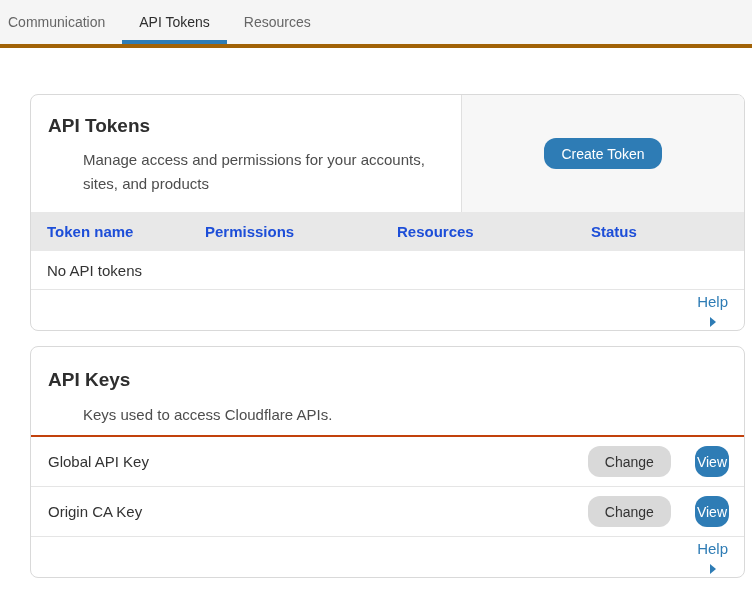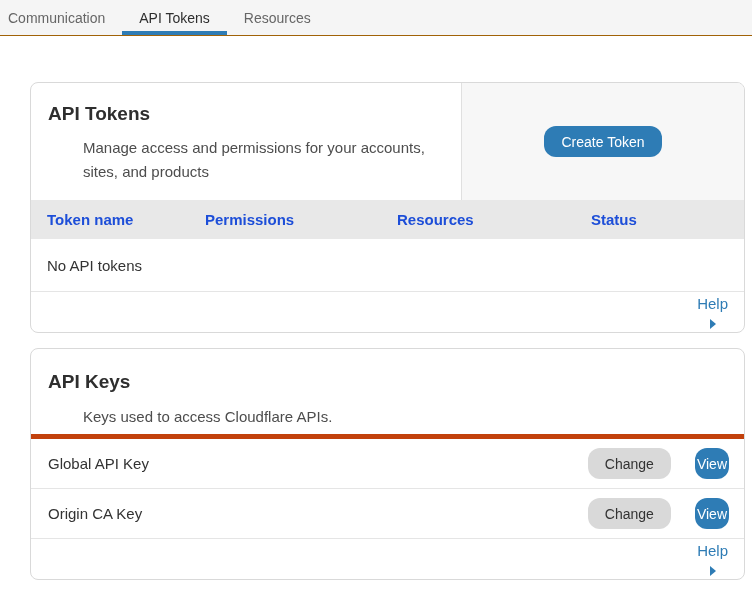--- a/index.html
+++ b/index.html
@@ -8,23 +8,23 @@
     width: 752px;
     height: 592px;
     background: #ffffff;
     font-family: "Liberation Sans", "DejaVu Sans", sans-serif;
     color: #333333;
     overflow: hidden;
   }
 
   
   .tabbar {
-    height: 36px;
+    height: 48px;
     background: #f5f5f5;
-    border-bottom: 1px solid #a16207;
+    border-bottom: 4px solid #a16207;
     display: flex;
     align-items: stretch;
     padding-left: 8px;
   }
   .tab {
     display: flex;
     align-items: center;
     padding: 4px 17px 0 17px;
     font-size: 14px;
     color: #666666;
@@ -108,21 +108,21 @@
     grid-template-columns: 158px 192px 194px 1fr;
     background: #e8e8e8;
     height: 39px;
     align-items: center;
     font-size: 15px;
     font-weight: 600;
     color: #1d4ed8;
   }
   .thead > div { padding-left: 16px; }
   .empty-row {
-    height: 53px;
+    height: 39px;
     display: flex;
     align-items: center;
     padding-left: 16px;
     font-size: 15px;
     border-bottom: 1px solid #e5e5e5;
   }
 
   
   .help-row {
     height: 40px;
@@ -146,21 +146,21 @@
     height: 0;
     border-left: 6px solid #2e7cb5;
     border-top: 5px solid transparent;
     border-bottom: 5px solid transparent;
   }
 
   
   .keys-head {
     height: 90px;
     padding: 22px 17px 0 17px;
-    border-bottom: 5px solid #c2410c;
+    border-bottom: 2px solid #c2410c;
   }
   .keys-head .card-sub { margin-top: 12px; }
   .key-row {
     height: 50px;
     display: flex;
     align-items: center;
     padding: 0 15px 0 17px;
     border-bottom: 1px solid #e5e5e5;
   }
   .key-label { flex: 1; font-size: 15px; color: #333333; }

